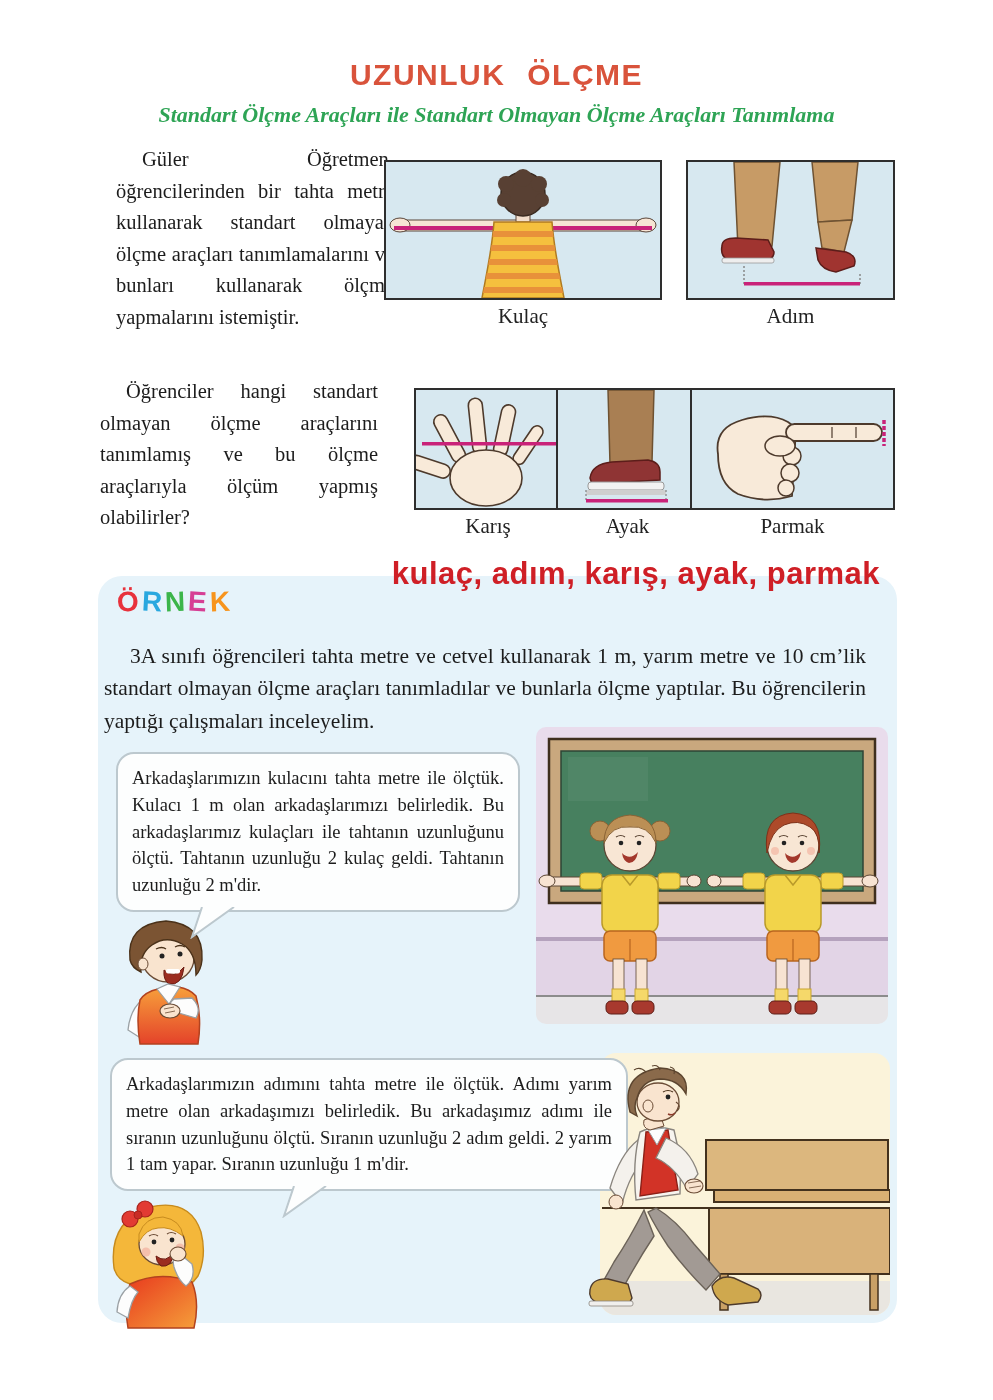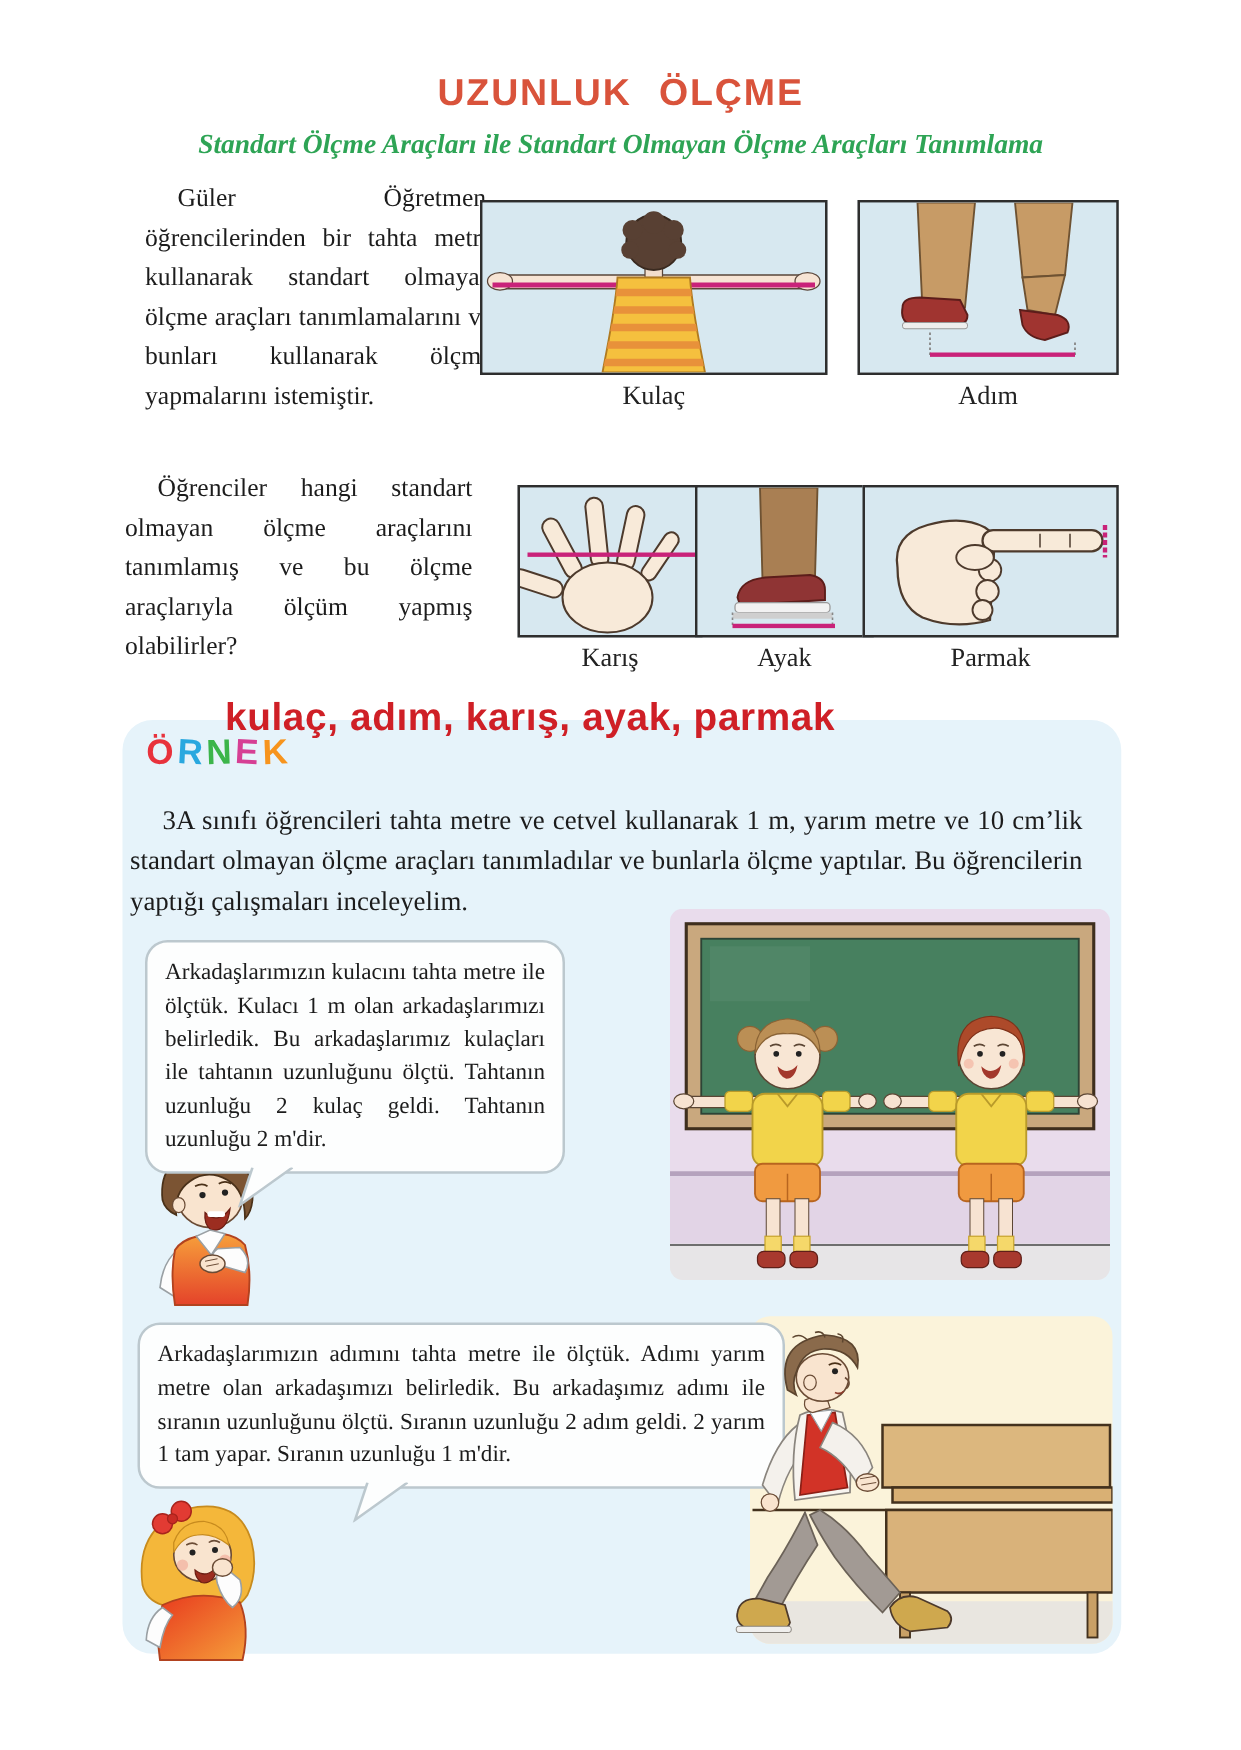--- a/index.html
+++ b/index.html
@@ -19,37 +19,37 @@
   .intro-p .ind{display:inline-block;width:26px;}
   #intro-p1{top:144px;margin-left:16px;}
   #intro-p2{top:376px;}
 
   
   .figbox{border:2px solid #2e2e2e;background:#d7e8f0;box-sizing:border-box;overflow:hidden;}
   .figlabel{text-align:center;font-size:21px;color:#222;margin-top:4px;}
   .figwrap{display:flex;flex-direction:column;}
 
   
-  .answer{top:556px;left:180px;width:700px;text-align:left;z-index:6;
+  .answer{top:556px;left:180px;width:700px;text-align:right;z-index:6;
           font-family:"Liberation Sans",sans-serif;font-weight:bold;font-size:31px;
           color:#cf1f26;letter-spacing:.5px;}
 
   
   .panel{top:576px;left:98px;width:799px;height:747px;background:#e6f3fa;border-radius:24px;z-index:1;}
   .ornek{top:586px;left:117px;z-index:3;font-family:"Liberation Sans",sans-serif;
          font-weight:bold;font-size:28px;letter-spacing:3px;}
   .ornek span{display:inline-block;transform:rotate(-2deg);}
   .ornek span:nth-child(2n){transform:rotate(3deg);}
   .example-p{top:640px;left:104px;width:762px;z-index:3;font-size:21.5px;line-height:1.5;text-align:justify;}
   .example-p .ind{display:inline-block;width:26px;}
 
   
   .bubble{background:#fdfefe;border:2px solid #bcc8ce;border-radius:18px;z-index:3;
           font-size:18.5px;line-height:1.45;text-align:justify;padding:11px 14px;box-sizing:border-box;}
-  #bubble1{top:752px;left:116px;width:336px;}
+  #bubble1{top:752px;left:116px;width:404px;}
   #bubble2{top:1058px;left:110px;width:518px;}
   .tail{position:absolute;width:50px;height:32px;z-index:4;}
   #tail1{left:70px;bottom:-29px;}
   #tail2{left:168px;bottom:-29px;}
 
   
   #classroom{top:727px;left:536px;width:352px;height:297px;border-radius:10px;overflow:hidden;z-index:2;}
   #boy-bust{top:914px;left:112px;width:108px;height:132px;z-index:2;}
   #girl-bust{top:1192px;left:100px;width:118px;height:138px;z-index:2;}
   .cream{top:1053px;left:600px;width:290px;height:262px;background:#fbf3da;border-radius:16px;z-index:2;}

